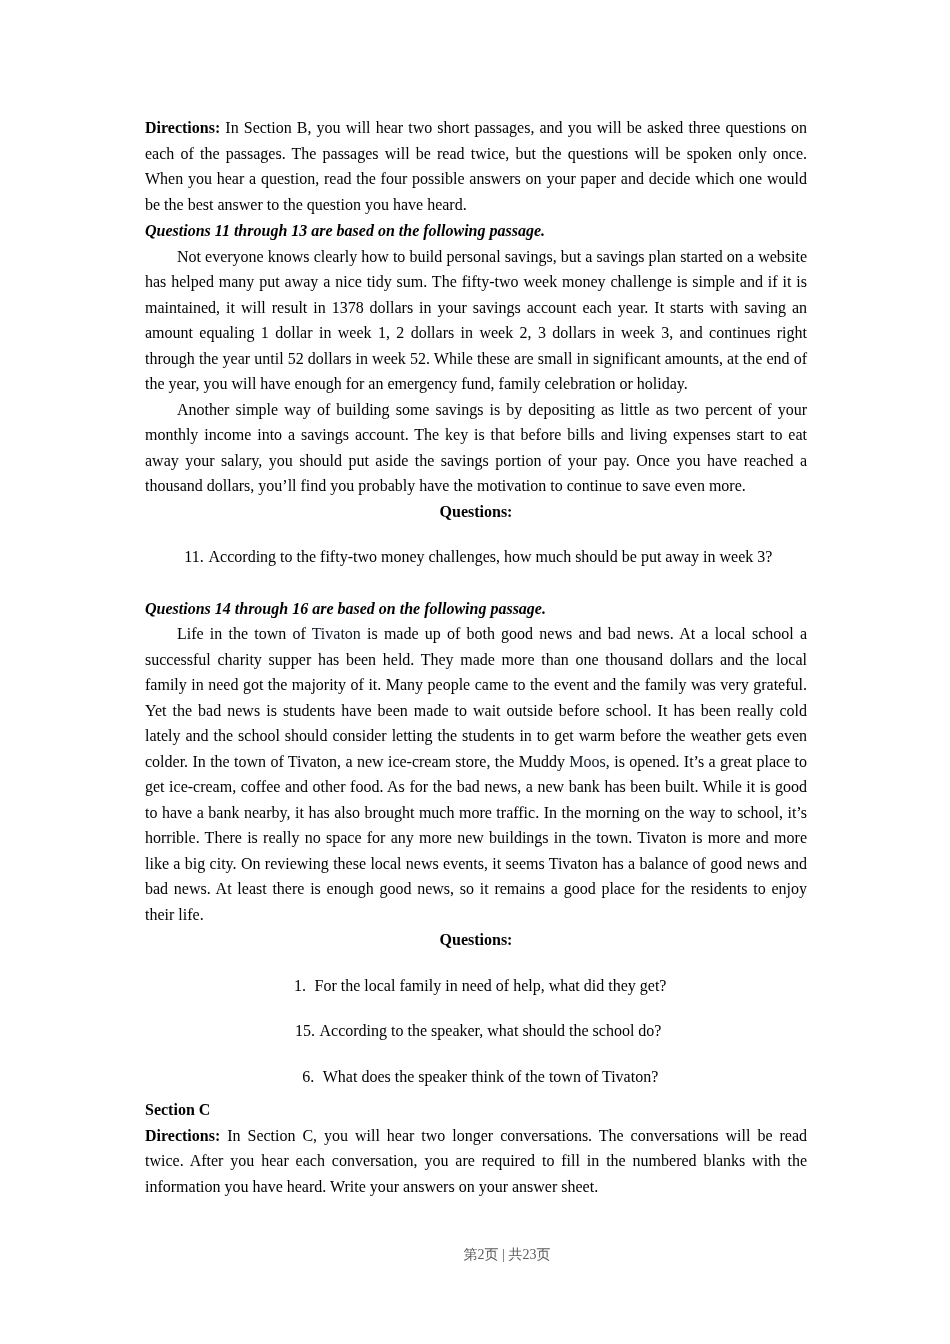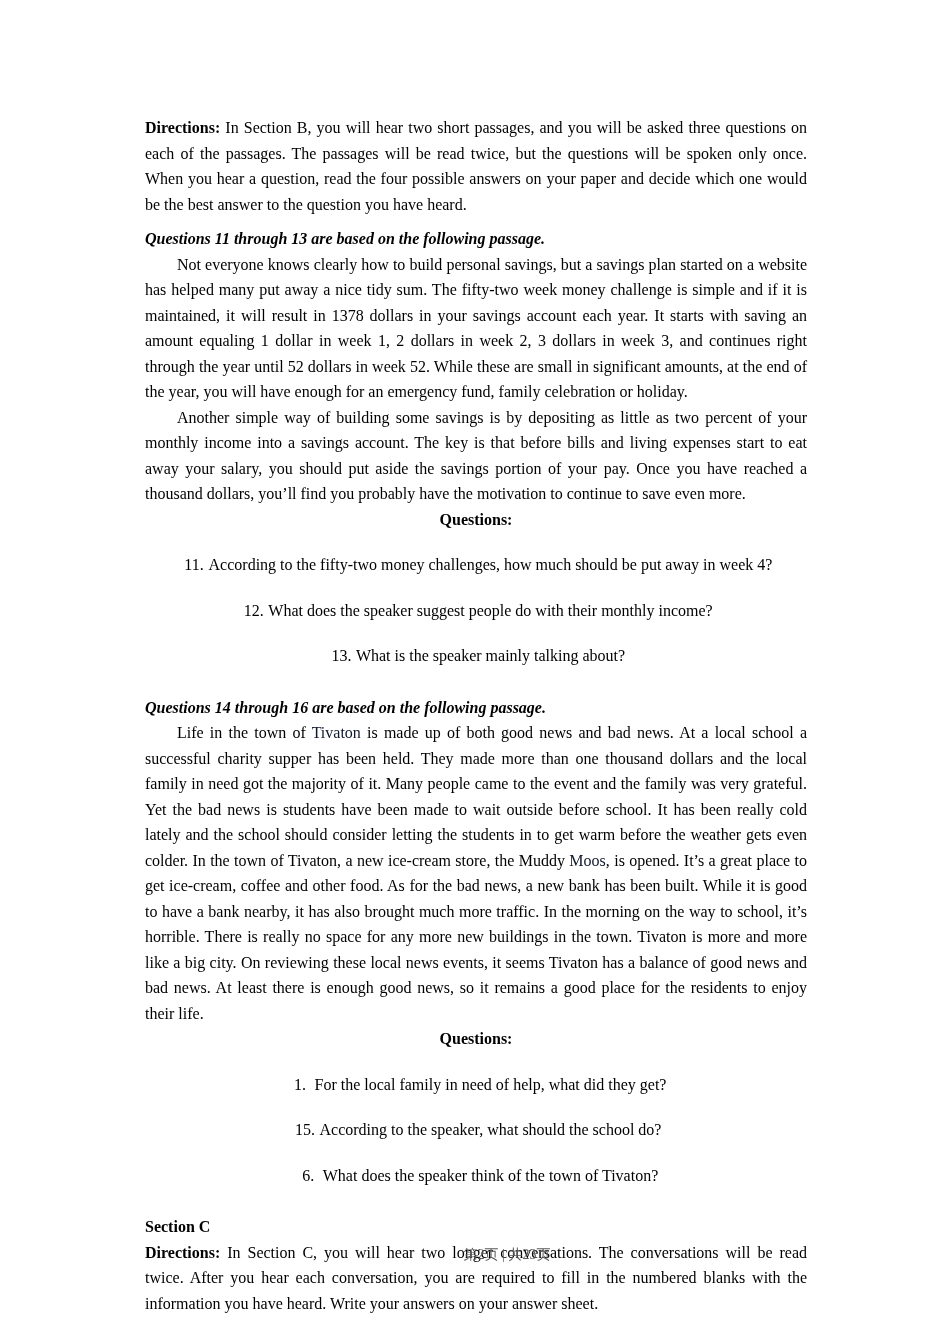--- a/index.html
+++ b/index.html
@@ -19,29 +19,29 @@
     width: 662px;
     font-size: 16px;
     line-height: 25.5px;
     text-align: justify;
   }
   p { margin: 0; }
   .bold { font-weight: bold; }
   .passage-heading {
     font-weight: bold;
     font-style: italic;
-    margin-top: 9px;
+    margin-top: 1px;
     text-align: left;
   }
   .passage-heading.gap-above { margin-top: 26px; }
   .para-indent { text-indent: 32px; }
   .question-line { text-align: center; }
   .qnum { display: inline-block; width: 29px; margin-top: 20px; }
   .blue { color: #0f172a; }
-  .section-title { font-weight: bold; margin-top: 26px; text-align: left; }
+  .section-title { font-weight: bold; margin-top: 8px; text-align: left; }
   .footer {
     position: absolute;
     left: 0;
     width: 950px;
     top: 1246px;
     text-align: center;
     font-size: 14px;
     color: #595959;
     font-family: "Liberation Serif", serif;
     padding-left: 32px;
@@ -56,23 +56,21 @@
     <p class="para"><span class="bold">Directions:</span><span> In Section B, you will hear two short passages, and you will be asked three questions on each of the passages. The passages will be read twice, but the questions will be spoken only once. When you hear a question, read the four possible answers on your paper and decide which one would be the best answer to the question you have heard.</span></p>
 
     <p class="passage-heading">Questions 11 through 13 are based on the following passage.</p>
 
     <p class="para para-indent">Not everyone knows clearly how to build personal savings, but a savings plan started on a website has helped many put away a nice tidy sum. The fifty-two week money challenge is simple and if it is maintained, it will result in 1378 dollars in your savings account each year. It starts with saving an amount equaling 1 dollar in week 1, 2 dollars in week 2, 3 dollars in week 3, and continues right through the year until 52 dollars in week 52. While these are small in significant amounts, at the end of the year, you will have enough for an emergency fund, family celebration or holiday.</p>
 
     <p class="para para-indent">Another simple way of building some savings is by depositing as little as two percent of your monthly income into a savings account. The key is that before bills and living expenses start to eat away your salary, you should put aside the savings portion of your pay.  Once you have reached a thousand dollars, you’ll find you probably have the motivation to continue to save even more.</p>
 
     <p class="bold question-line">Questions:</p>
 
-    <p class="question-line"><span class="qnum">11.</span><span>According to the fifty-two money challenges, how much should be put away in week 4?</span></p>
-    <p class="question-line"><span class="qnum">12.</span><span>What does the speaker suggest people do with their monthly income?</span></p>
-    <p class="question-line"><span class="qnum">13.</span><span>What is the speaker mainly talking about?</span></p>
+    <p class="question-line"><span class="qnum">11.</span><span>According to the fifty-two money challenges, how much should be put away in week 3?</span></p>
 
     <p class="passage-heading gap-above">Questions 14 through 16 are based on the following passage.</p>
 
     <p class="para para-indent"><span>Life in the town of </span><span class="blue">Tivaton</span><span> is made up of both good news and bad news. At a local school a successful charity supper has been held. They made more than one thousand dollars and the local family in need got the majority of it. Many people came to the event and the family was very grateful. Yet the bad news is students have been made to wait outside before school. It has been really cold lately and the school should consider letting the students in to get warm before the weather gets even colder. In the town of Tivaton, a new ice-cream store, the Muddy </span><span class="blue">Moos</span><span>, is opened. It’s a great place to get ice-cream, coffee and other food. As for the bad news, a new bank has been built. While it is good to have a bank nearby, it has also brought much more traffic. In the morning on the way to school, it’s horrible. There is really no space for any more new buildings in the town. Tivaton is more and more like a big city. On reviewing these local news events, it seems Tivaton has a balance of good news and bad news. At least there is enough good news, so it remains a good place for the residents to enjoy their life.</span></p>
 
     <p class="bold question-line">Questions:</p>
 
     <p class="question-line"><span class="qnum">1.</span><span>For the local family in need of help, what did they get?</span></p>
     <p class="question-line"><span class="qnum">15.</span><span>According to the speaker, what should the school do?</span></p>
     <p class="question-line"><span class="qnum">6.</span><span>What does the speaker think of the town of Tivaton?</span></p>

